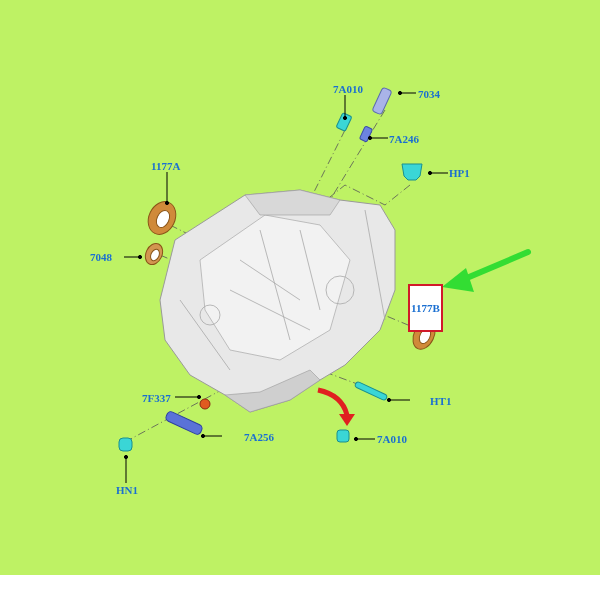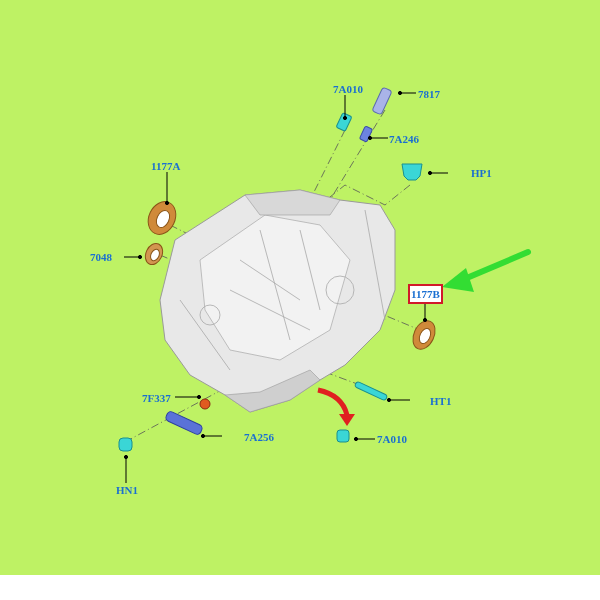--- a/index.html
+++ b/index.html
@@ -1,18 +1,18 @@
 <!DOCTYPE html>
 <html><head>
 <meta charset="utf-8">
 <style>
   html,body{margin:0;padding:0;background:#fff;}
   #stage{position:relative;width:600px;height:575px;background:#bef264;overflow:hidden;font-family:Liberation Serif, serif;}
   .lbl{position:absolute;font-weight:bold;font-size:11px;color:#1a6fd1;white-space:nowrap;line-height:12px;}
-  .boxed{border:2px solid #d11a2a;padding:2px 1px;background:#fff;}
+  .boxed{border:2px solid #d11a2a;padding:16px 1px;background:#fff;}
   svg{position:absolute;left:0;top:0;}
 </style>
 </head>
 <body>
 
 <div id="stage">
 <svg width="600" height="600" viewBox="0 0 600 600">
 
   <g stroke="#555" stroke-width="0.8" fill="none" stroke-dasharray="8,3,1,3">
     <line x1="345" y1="130" x2="310" y2="200"></line>
@@ -93,23 +93,23 @@
   </g>
 
   <path d="M318,390 Q342,395 347,415" stroke="#e02020" stroke-width="5" fill="none"></path>
   <polygon points="339,414 355,414 347,426" fill="#e02020"></polygon>
 
   <line x1="528" y1="252" x2="462" y2="280" stroke="#33dd33" stroke-width="6" stroke-linecap="round"></line>
   <polygon points="442,287 466,268 474,292" fill="#33dd33"></polygon>
 </svg>
 
 <span class="lbl" style="left:333px;top:83px;">7A010</span>
-<span class="lbl" style="left:418px;top:88px;">7817</span>
+<span class="lbl" style="left:418px;top:88px;">7034</span>
 <span class="lbl" style="left:389px;top:133px;text-align:right;">7A246</span>
-<span class="lbl" style="left:449px;top:167px;margin-left:22px;">HP1</span>
+<span class="lbl" style="left:449px;top:167px;">HP1</span>
 <span class="lbl" style="left:151px;top:160px;">1177A</span>
 <span class="lbl" style="left:90px;top:251px;">7048</span>
 <span class="lbl boxed" style="left:408px;top:284px;">1177B</span>
 <span class="lbl" style="left:142px;top:392px;">7F337</span>
 <span class="lbl" style="left:224px;top:431px;margin-left:20px;">7A256</span>
 <span class="lbl" style="left:430px;top:395px;">HT1</span>
 <span class="lbl" style="left:377px;top:433px;">7A010</span>
 <span class="lbl" style="left:116px;top:484px;">HN1</span>
 </div>
 

